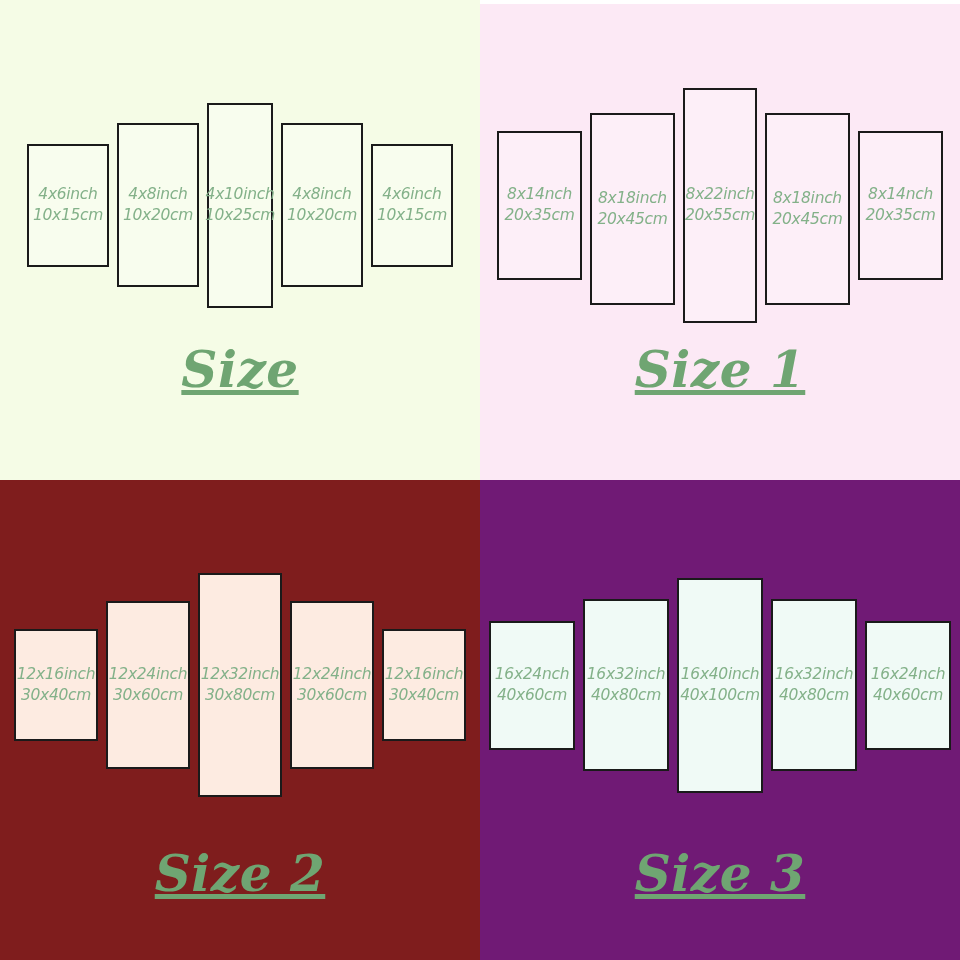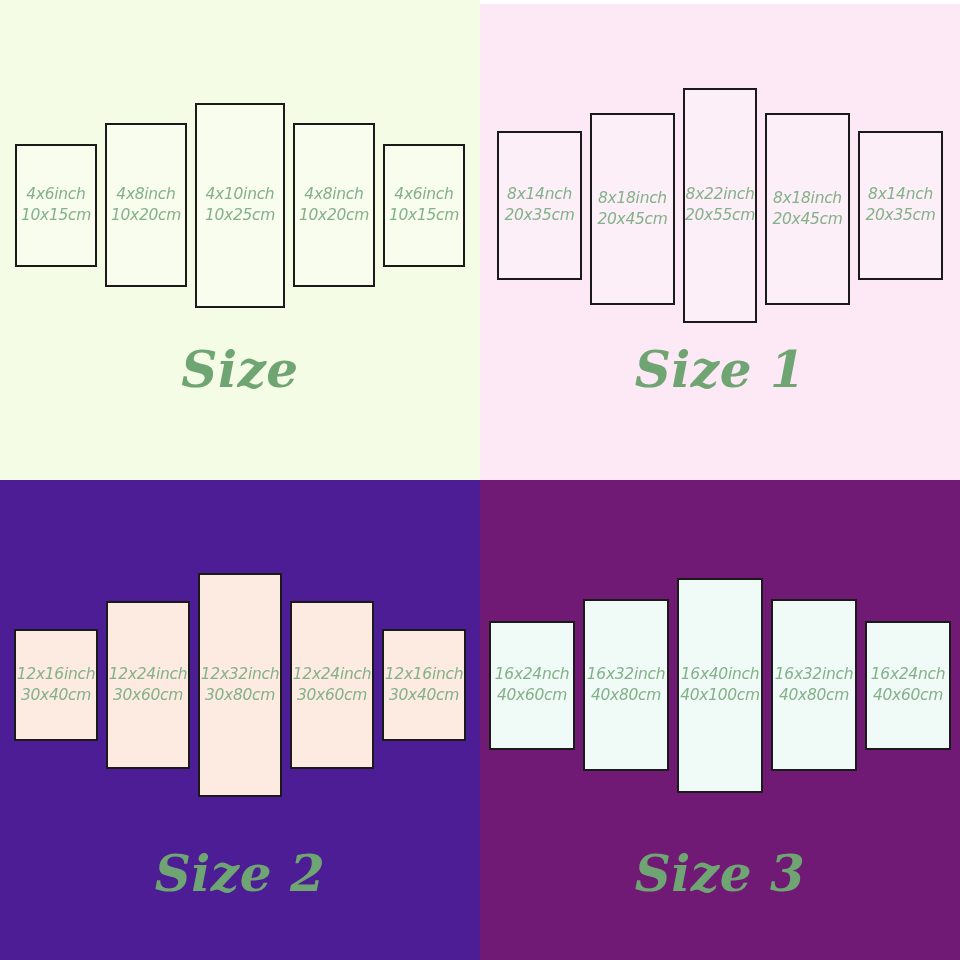--- a/index.html
+++ b/index.html
@@ -55,28 +55,29 @@
   .title {
     position: absolute;
     left: 0; right: 0;
     margin: 0;
     text-align: center;
     font-family: "DejaVu Serif", serif;
     font-style: italic;
     font-weight: bold;
     font-size: 50px;
     letter-spacing: 0.5px;
+    text-decoration: underline;
   }
   .row1 .title { top: 340px; }
   .row2 .title { top: 364px; }
 
   
   .q0 .p0, .q0 .p4 { width: 82px; height: 123px; }
   .q0 .p1, .q0 .p3 { width: 82px; height: 164px; }
-  .q0 .p2          { width: 90px; height: 205px; align-items: center; }
+  .q0 .p2          { width: 66px; height: 205px; align-items: center; }
 
   .q1 .p0, .q1 .p4 { width: 85px; height: 149px; }
   .q1 .p1, .q1 .p3 { width: 85px; height: 192px; margin-top: 8px; }
   .q1 .p2          { width: 74px; height: 235px; }
 
   .q2 .p0, .q2 .p4 { width: 84px; height: 112px; }
   .q2 .p1, .q2 .p3 { width: 84px; height: 168px; }
   .q2 .p2          { width: 84px; height: 224px; }
 
   .q3 .p0, .q3 .p4 { width: 86px; height: 129px; }
@@ -153,21 +154,21 @@
       <div class="panel p4" style="background-color: rgb(253, 239, 248); border-color: rgb(26, 26, 26);">
         <div class="plabel" style="color: rgb(131, 177, 137);">
           <span>8x14nch</span>
           <span>20x35cm</span>
         </div>
       </div>
     </div>
     <h2 class="title" style="color: rgb(111, 165, 114);">Size 1</h2>
   </section>
 
-  <section class="quad q2 row2" style="background-color: #4c1d95;">
+  <section class="quad q2 row2" style="background-color: #7f1d1d;">
     <div class="panel-row">
       <div class="panel p0" style="background-color: rgb(253, 235, 225); border-color: rgb(26, 26, 26);">
         <div class="plabel" style="color: rgb(131, 177, 137);">
           <span>12x16inch</span>
           <span>30x40cm</span>
         </div>
       </div>
       <div class="panel p1" style="background-color: rgb(253, 235, 225); border-color: rgb(26, 26, 26);">
         <div class="plabel" style="color: rgb(131, 177, 137);">
           <span>12x24inch</span>

